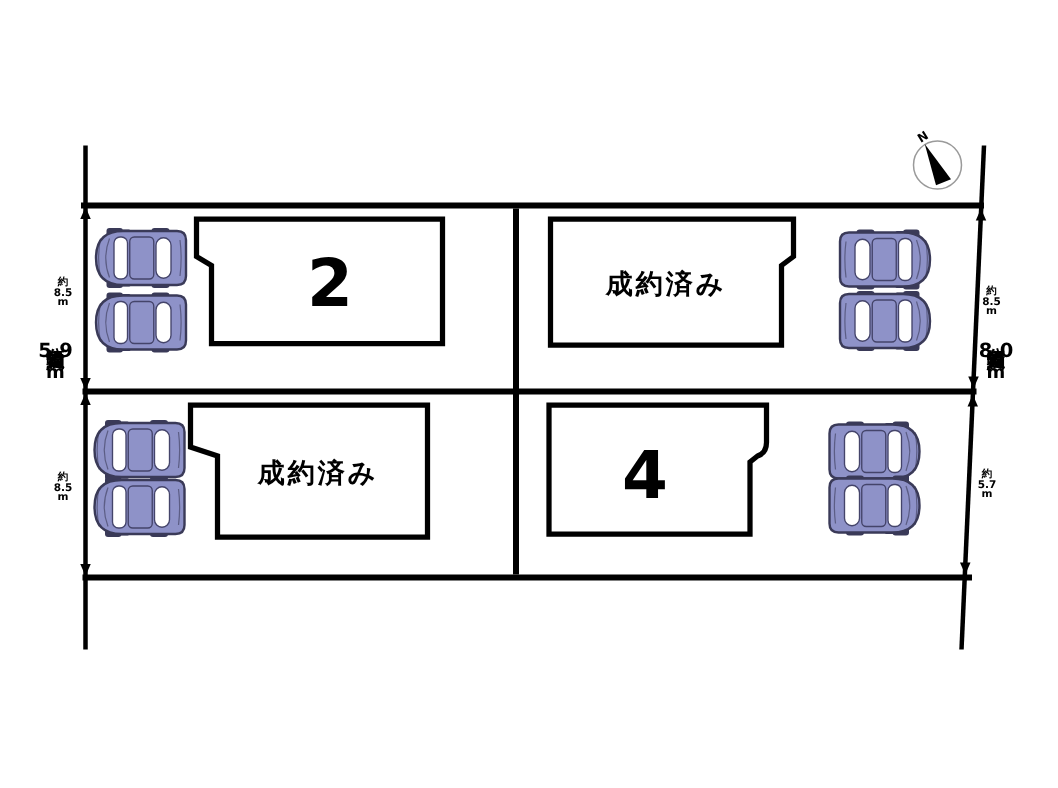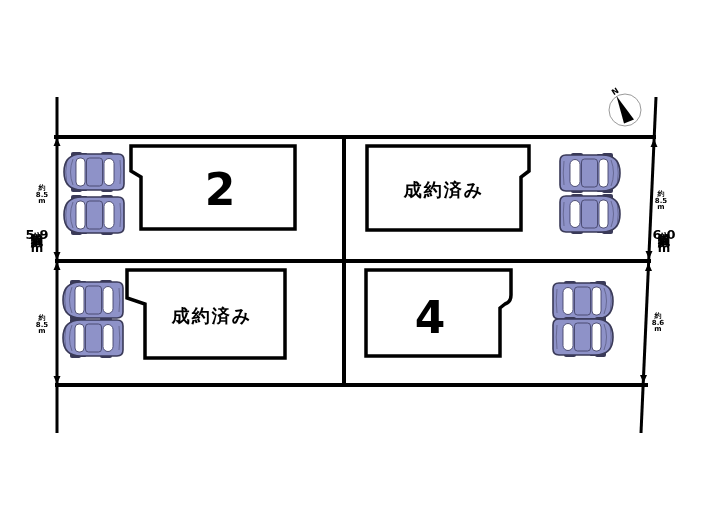--- a/index.html
+++ b/index.html
@@ -98,30 +98,30 @@
     <span>8.5</span>
     <span>m</span>
   </div>
   <div class="abs dim" style="left:661px;top:201px;">
     <span>約</span>
     <span>8.5</span>
     <span>m</span>
   </div>
   <div class="abs dim" style="left:658px;top:323px;">
     <span>約</span>
-    <span>8.6</span>
+    <span>5.7</span>
     <span>m</span>
   </div>
 
   <div class="road-label" style="left:37px;top:222px;">
     <span class="rl-name">公道幅員約</span>
     <span class="rl-val">5.9</span>
     <span class="rl-unit">m</span>
   </div>
   <div class="road-label" style="left:664px;top:222px;">
     <span class="rl-name">公道幅員約</span>
-    <span class="rl-val">6.0</span>
+    <span class="rl-val">8.0</span>
     <span class="rl-unit">m</span>
   </div>
 
   <div class="north" style="left:612px;top:87px;">N</div>
 
 </div>
 
 </body></html>

